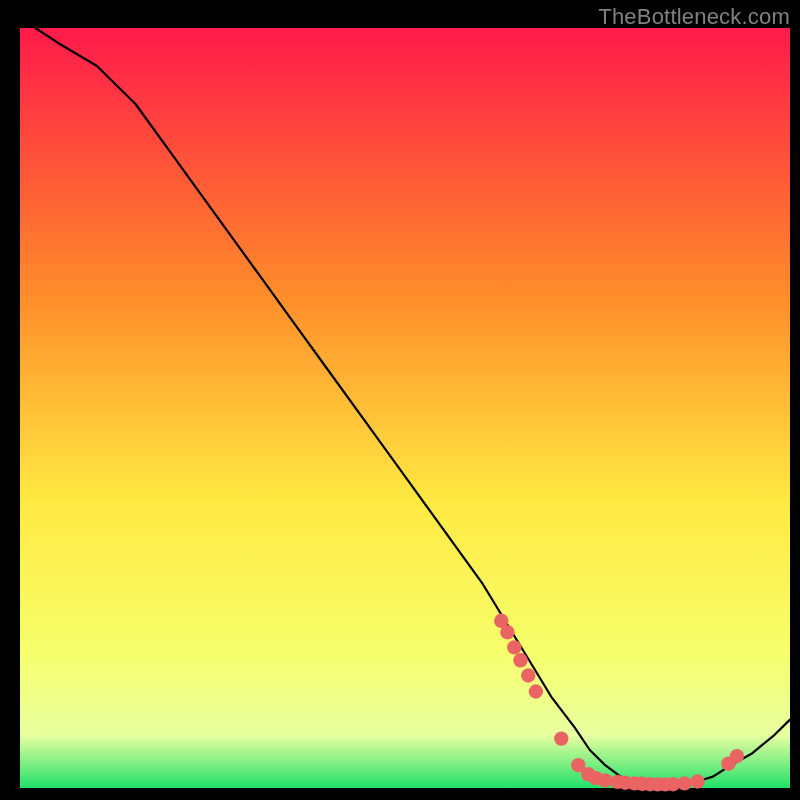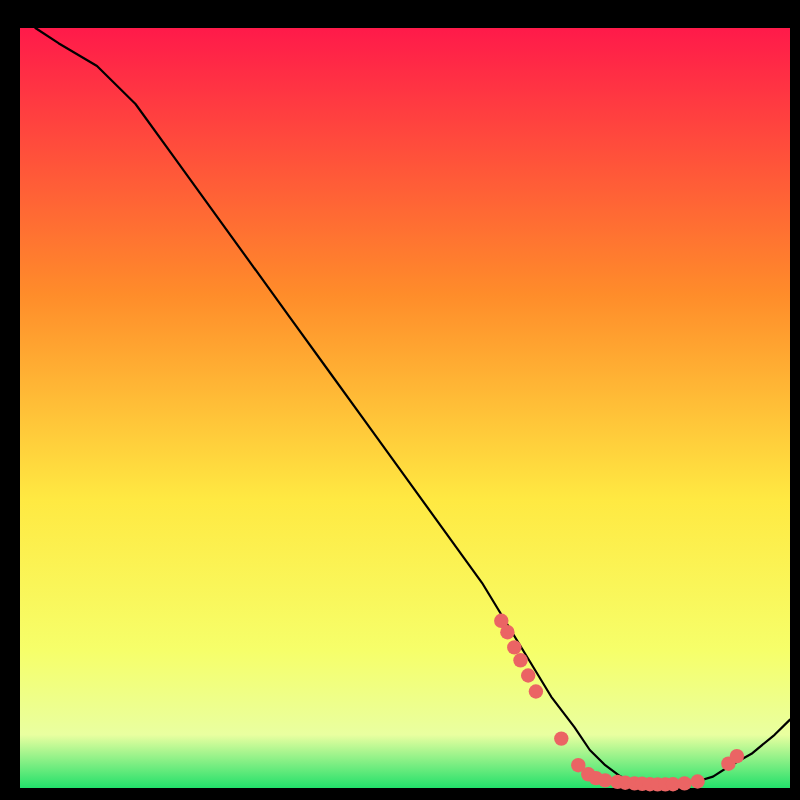--- a/index.html
+++ b/index.html
@@ -31,20 +31,21 @@
     position: absolute;
     top: 0;
     left: 0;
   }
 </style>
 </head>
 <body>
 
 <div class="canvas-wrap">
 
+  <div class="attribution">TheBottleneck.com</div>
 
   <svg id="chart-svg" width="800" height="800" viewBox="0 0 800 800" preserveAspectRatio="none">
     <defs>
       <linearGradient id="bg-grad" x1="0" y1="0" x2="0" y2="1">
         <stop id="g0" offset="0%" stop-color="#ff1a4a"></stop>
         <stop id="g1" offset="35%" stop-color="#ff8c2a"></stop>
         <stop id="g2" offset="62%" stop-color="#ffe942"></stop>
         <stop id="g3" offset="82%" stop-color="#f6ff6a"></stop>
         <stop id="g4" offset="93%" stop-color="#e9ffa0"></stop>
         <stop id="g5" offset="100%" stop-color="#22e06a"></stop>

